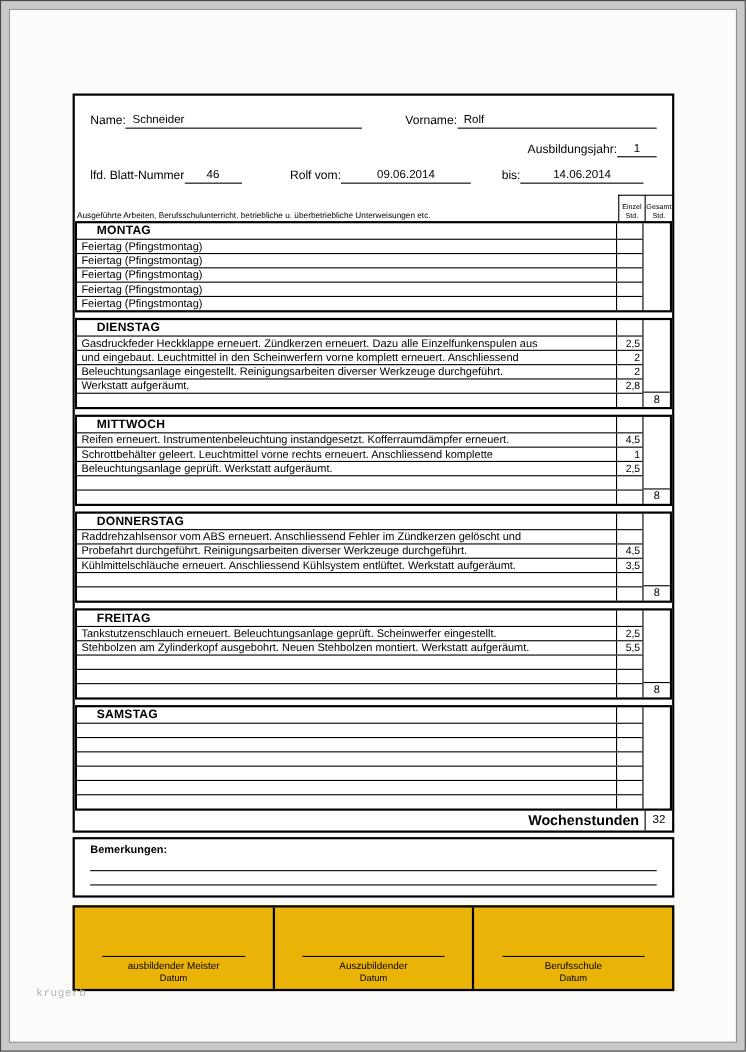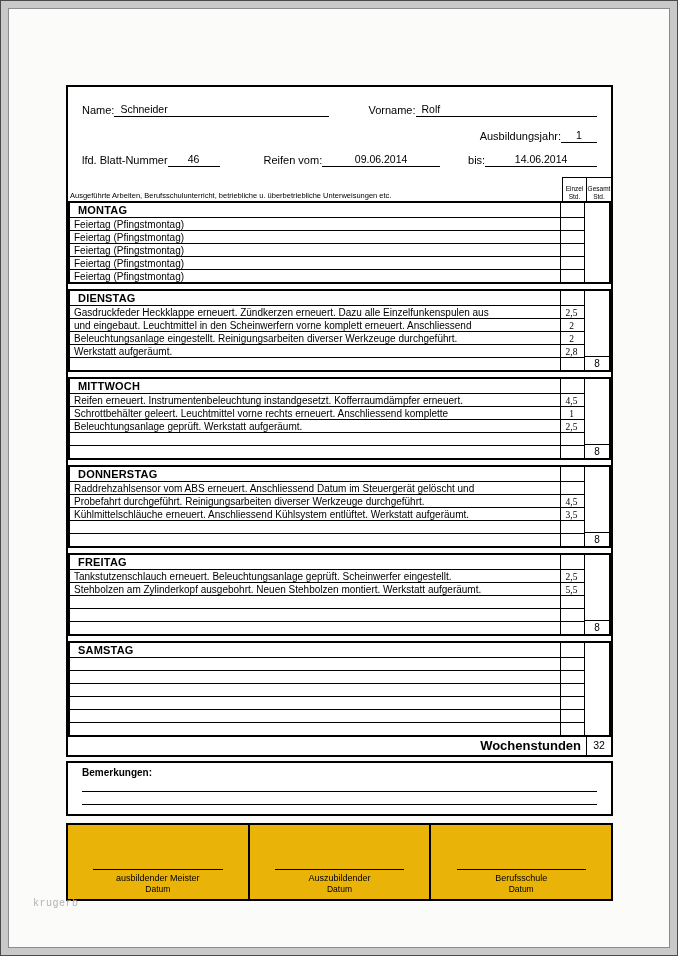--- a/index.html
+++ b/index.html
@@ -27,22 +27,22 @@
   .colhdr-cell { width:25px; border-left:1px solid #000; border-top:1px solid #000; display:flex; flex-direction:column; justify-content:flex-end; align-items:center; font-size:6.5px; line-height:7.5px; padding-bottom:1px; }
   .colhdr-cell.first { width:24px; }
 
   
   .day-block { display:flex; border:2px solid #000; margin-bottom:5px; background:#fff; }
   .day-block:last-child { margin-bottom:0; }
   .day-left { flex:1; display:flex; flex-direction:column; min-width:0; }
   .day-row { display:flex; height:13px; border-top:1px solid #000; }
   .day-row.day-header { border-top:none; height:14px; }
   .cell-text { flex:1; min-width:0; font-size:10px; line-height:12px; padding:1px 2px 0 4px; white-space:nowrap; overflow:hidden; }
-  .day-name { font-weight:bold; font-size:11px; line-height:13px; padding-left:8px; letter-spacing:0.2px; }
-  .cell-einzel { width:24px; border-left:1px solid #000; font-size:9.5px; line-height:12px; text-align:center; padding:1px 2px 0 0;font-family:Liberation Serif, serif; }
+  .day-name { font-weight:bold; font-size:11px; line-height:13px; padding-left:18px; letter-spacing:0.2px; }
+  .cell-einzel { width:24px; border-left:1px solid #000; font-size:9.5px; line-height:12px; text-align:right; padding:1px 2px 0 0; }
   .day-gesamt { width:25px; border-left:1px solid #000; display:flex; flex-direction:column; }
   .gesamt-spacer { flex:1; }
   .gesamt-total { height:14px; font-size:10px; line-height:13px; text-align:center; }
   .gesamt-total.has-total { border-top:1px solid #000; }
 
   
   .week-row { display:flex; height:18px;justify-content:flex-end; }
   .week-label { flex:1; text-align:right; font-weight:bold; font-size:13px; line-height:17px; padding-right:5px; }
   .week-value { width:25px; border-left:1px solid #000; font-size:10.5px; line-height:17px; text-align:center; }
 
@@ -78,21 +78,21 @@
             <span class="lbl" style="margin-left:39px">Vorname:</span>
             <span class="val" style="flex:1">Rolf</span>
           </div>
           <div class="hdr-row r2">
             <span class="lbl">Ausbildungsjahr:</span>
             <span class="val center" style="width:36px">1</span>
           </div>
           <div class="hdr-row r3">
             <span class="lbl">lfd. Blatt-Nummer</span>
             <span class="val center" style="width:52px">46</span>
-            <span class="lbl" style="margin-left:44px">Reifen vom:</span>
+            <span class="lbl" style="margin-left:44px">Rolf vom:</span>
             <span class="val center" style="width:118px">09.06.2014</span>
             <span class="lbl" style="margin-left:28px">bis:</span>
             <span class="val center" style="width:112px">14.06.2014</span>
           </div>
         </div>
 
         <div class="colhdr">
           <div class="work-header">Ausgeführte Arbeiten, Berufsschulunterricht, betriebliche u. überbetriebliche Unterweisungen etc.</div>
           <div class="colhdr-cell first">
             <span>Einzel</span>
@@ -201,21 +201,21 @@
                 <div class="gesamt-total has-total">8</div>
               </div>
             </div>
             <div class="day-block">
               <div class="day-left">
                 <div class="day-row day-header">
                   <div class="cell-text day-name">DONNERSTAG</div>
                   <div class="cell-einzel"></div>
                 </div>
                 <div class="day-row">
-                  <div class="cell-text">Raddrehzahlsensor vom ABS erneuert. Anschliessend Datum im Steuergerät gelöscht und</div>
+                  <div class="cell-text">Raddrehzahlsensor vom ABS erneuert. Anschliessend Fehler im Zündkerzen gelöscht und</div>
                   <div class="cell-einzel"></div>
                 </div>
                 <div class="day-row">
                   <div class="cell-text">Probefahrt durchgeführt. Reinigungsarbeiten diverser Werkzeuge durchgeführt.</div>
                   <div class="cell-einzel">4,5</div>
                 </div>
                 <div class="day-row">
                   <div class="cell-text">Kühlmittelschläuche erneuert. Anschliessend Kühlsystem entlüftet. Werkstatt aufgeräumt.</div>
                   <div class="cell-einzel">3,5</div>
                 </div>

